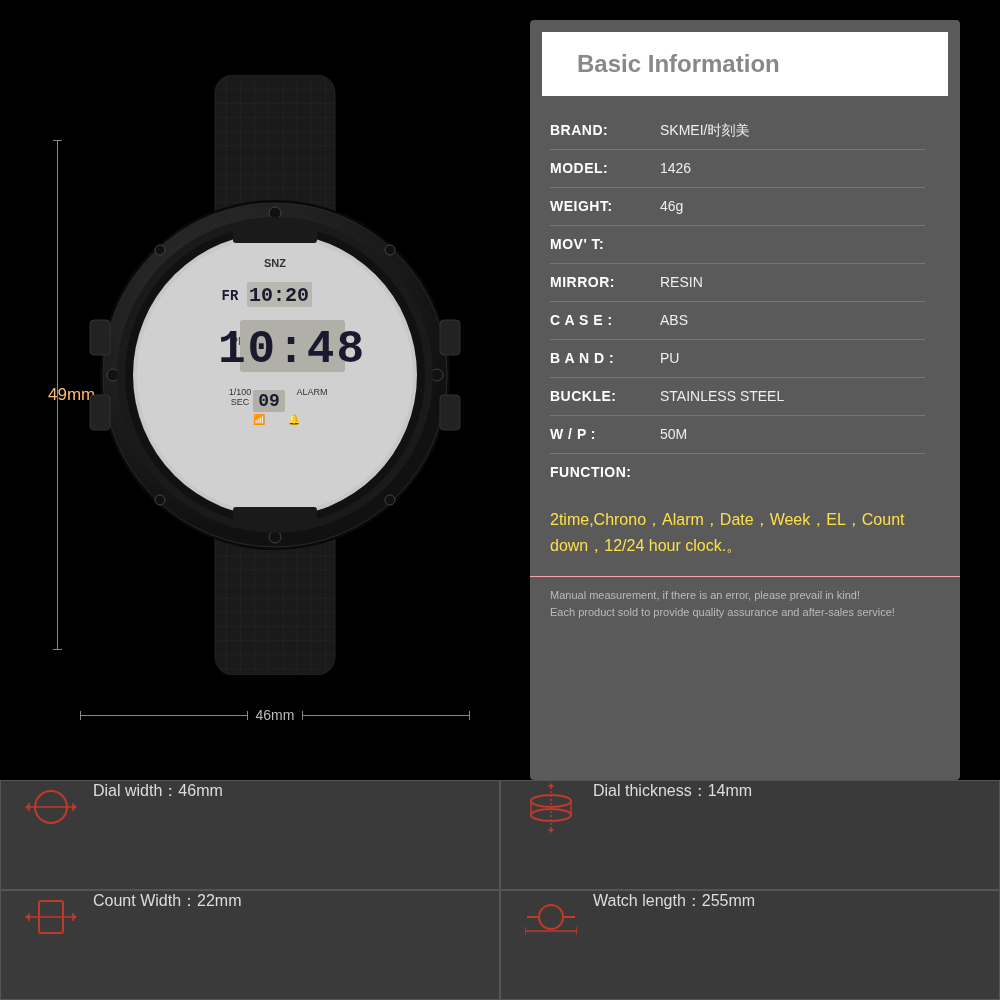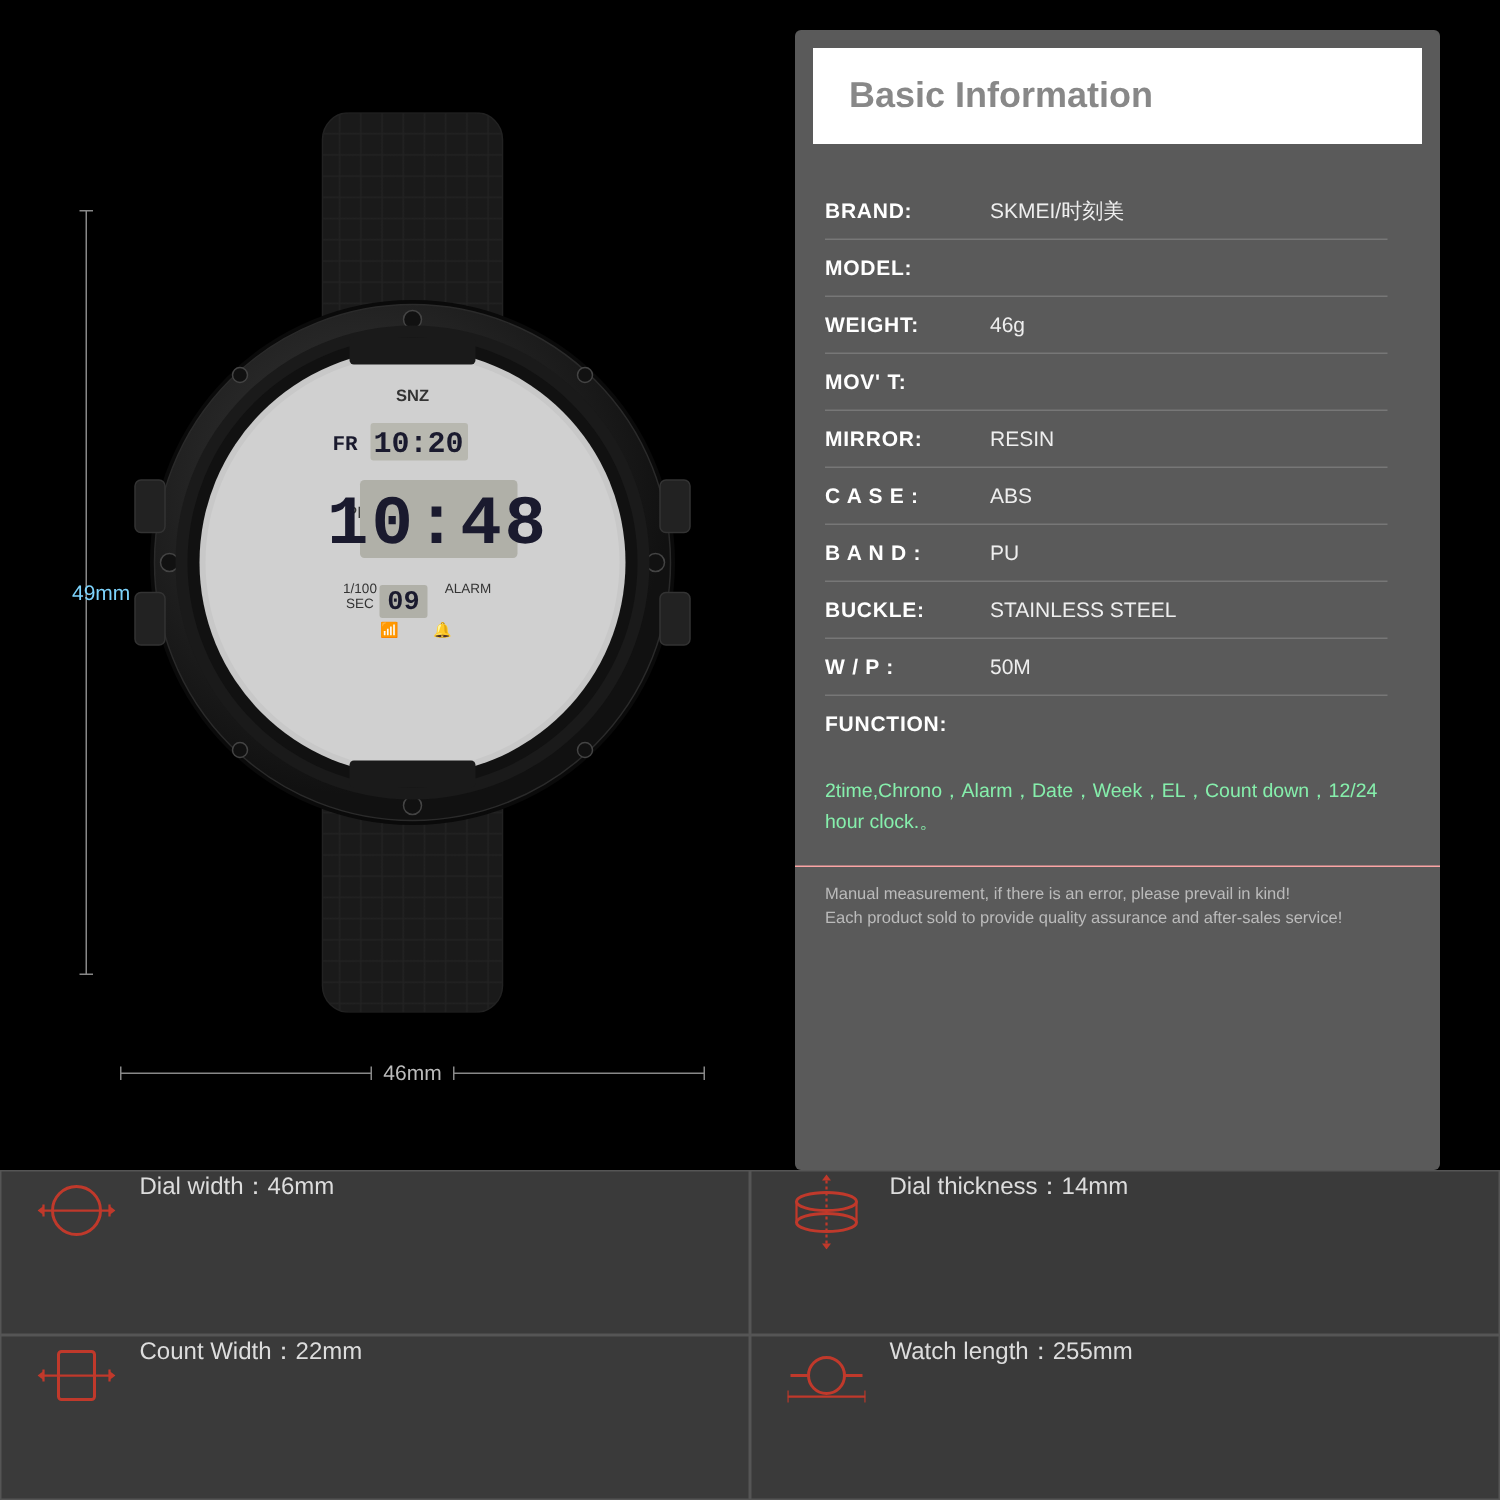--- a/index.html
+++ b/index.html
@@ -39,22 +39,22 @@
       width: 30px;
       display: flex;
       flex-direction: column;
       align-items: center;
     }
     .v-label-49 {
       position: absolute;
       left: 6px;
       top: 50%;
       transform: translateY(-50%);
-      color: #7dd3fc;
-      font-size: 14px;
+      color: #fdba74;
+      font-size: 17px;
       white-space: nowrap;
     }
 
     
     .h-line-container {
       position: absolute;
       bottom: 55px;
       left: 80px;
       right: 60px;
       height: 20px;
@@ -101,22 +101,22 @@
       width: 430px;
       height: 760px;
       margin: 20px 20px 0 0;
       background: #5a5a5a;
       border-radius: 4px;
       padding: 0;
       overflow: hidden;
     }
     .info-title-bar {
       background: #fff;
-      padding: 18px 24px;
-      margin: 12px 12px 18px 12px;
+      padding: 18px 35px;
+      margin: 12px 12px 8px 12px;
     }
     .info-title {
       font-size: 24px;
       font-weight: bold;
       color: #888;
     }
     .info-rows {
       padding: 8px 35px 10px 20px;
     }
     .info-row {
@@ -142,22 +142,22 @@
       flex-shrink: 0;
       font-size: 14px;
       letter-spacing: 0.5px;
     }
     .info-val {
       color: #eee;
       font-size: 14px;
       flex: 1;
     }
     .info-function-val {
-      color: #86efac;
-      font-size: 13px;
+      color: #fde047;
+      font-size: 16px;
       line-height: 1.6;
     }
     .info-note {
       padding: 10px 20px 12px 20px;
       font-size: 11px;
       color: #bbb;
       line-height: 1.5;
       border-top: 1px solid #fca5a5;
       margin: 0 0;
     }
@@ -303,20 +303,21 @@
 
     <div class="info-rows">
 
       <div class="info-row">
         <span class="info-key">BRAND:</span>
         <span class="info-val">SKMEI/时刻美</span>
       </div>
 
       <div class="info-row">
         <span class="info-key">MODEL:</span>
+        <span class="info-val">1426</span>
       </div>
 
       <div class="info-row">
         <span class="info-key">WEIGHT:</span>
         <span class="info-val">46g</span>
       </div>
 
       <div class="info-row">
         <span class="info-key">MOV' T:</span>
       </div>

